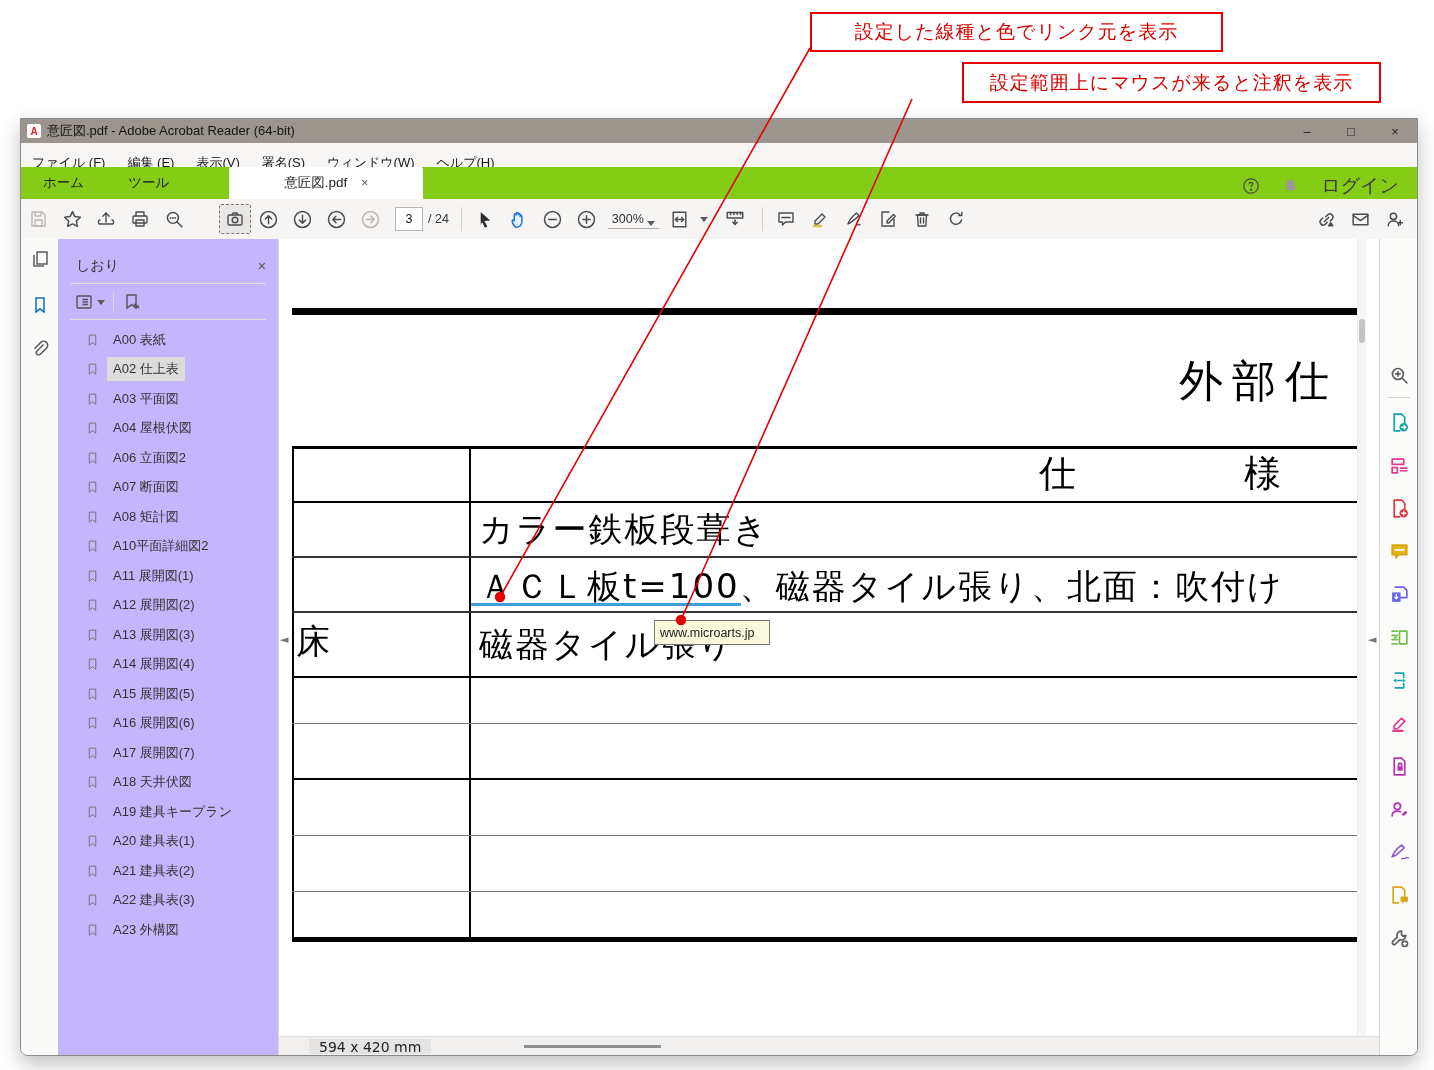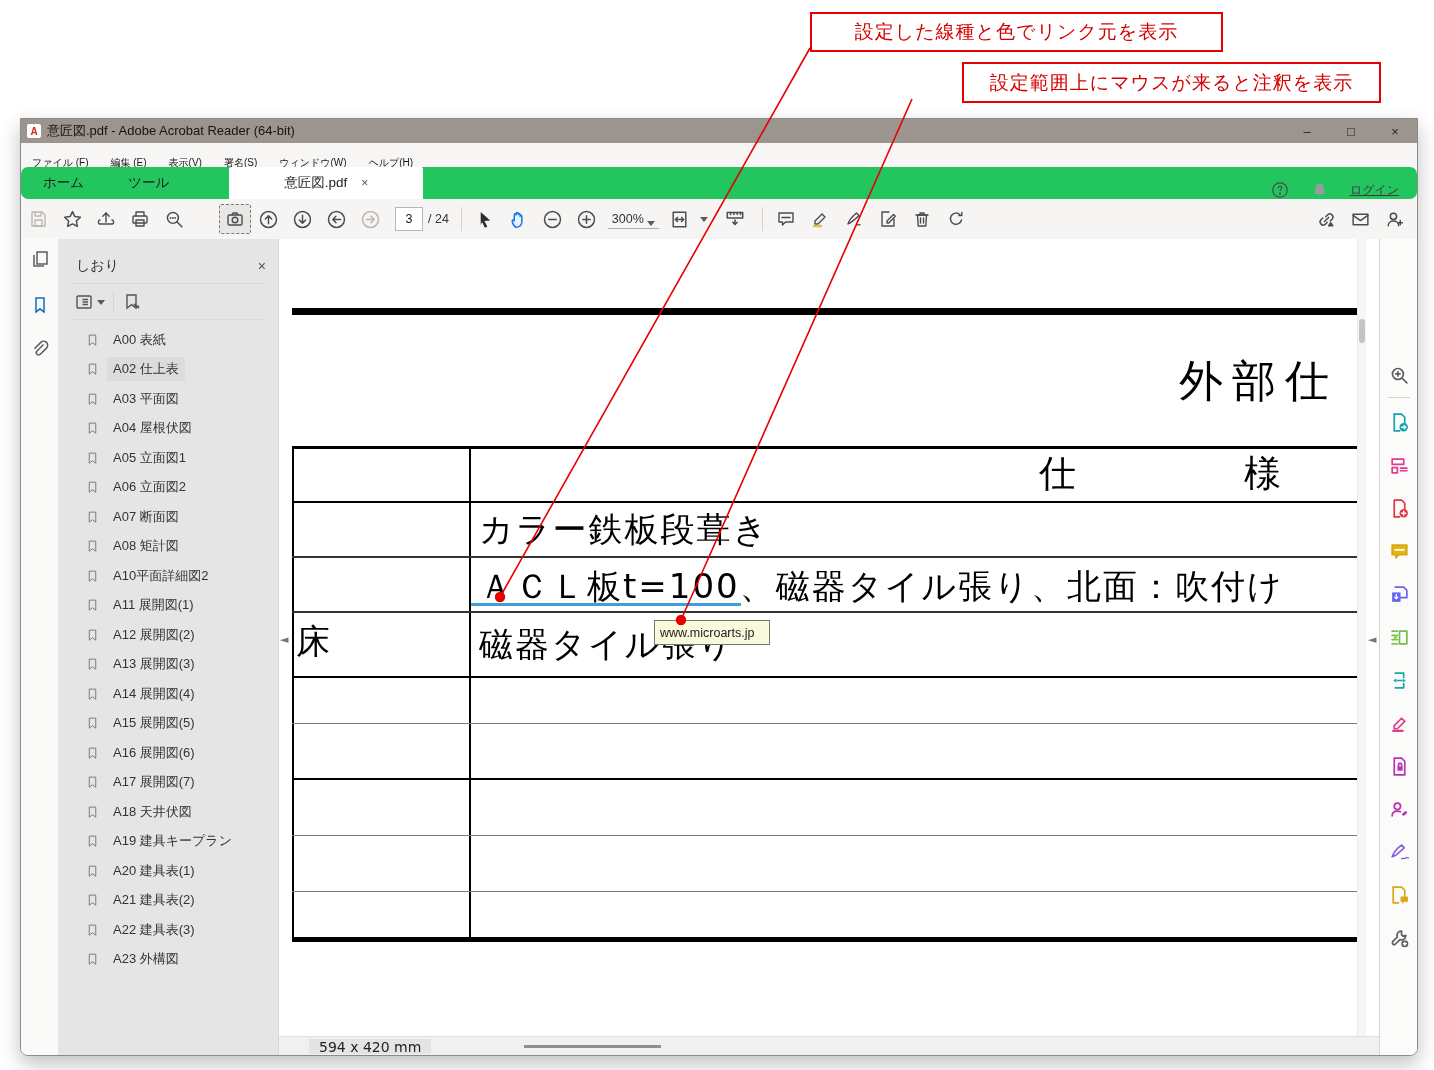--- a/index.html
+++ b/index.html
@@ -11,43 +11,43 @@
   .callout{position:absolute;border:2px solid #e60000;background:#fff;color:#d40000;
            display:flex;align-items:center;justify-content:center;z-index:61;
            font-family:"DejaVu Serif","Liberation Serif",serif;font-size:19px;letter-spacing:1px;white-space:nowrap;}
   
   #app{position:absolute;left:20px;top:118px;width:1396px;height:936px;background:#fff;
        border:1px solid #8a8a8a;border-radius:0 0 8px 8px;box-shadow:0 8px 20px rgba(0,0,0,.25);overflow:hidden;}
   #titlebar{position:absolute;left:0;top:0;width:100%;height:24px;background:#9b958e;display:flex;align-items:center;font-size:13px;color:#141414;}
   .pdfbadge{width:14px;height:14px;background:#fff;border-radius:2px;margin:0 6px 0 6px;display:flex;align-items:center;justify-content:center;color:#d1282e;font-size:10px;font-weight:bold;}
   .wbtns{margin-left:auto;display:flex;}
   .wbtn{width:44px;height:24px;display:flex;align-items:center;justify-content:center;font-size:13px;color:#222;}
-  #menubar{position:absolute;left:0;top:24px;width:100%;height:40px;background:#f7f6f5;display:flex;align-items:center;font-size:10px;}
+  #menubar{position:absolute;left:0;top:24px;width:100%;height:40px;background:#f7f6f5;display:flex;align-items:center;font-size:13px;}
   #menubar span{padding:0 11px;}
-  #tabbar{position:absolute;left:0;top:48px;width:100%;height:32px;background:#22c55e;display:flex;align-items:flex-end;font-size:13.5px;border-radius:7px;}
+  #tabbar{position:absolute;left:0;top:48px;width:100%;height:32px;background:#84cc16;display:flex;align-items:flex-end;font-size:13.5px;}
   .tab{height:32px;display:flex;align-items:center;padding:0 22px;color:#1d1d1d;}
   .tab.doc{background:#fff;width:150px;justify-content:center;gap:14px;margin-left:38px;border-radius:2px 2px 0 0;}
   .tab .x{color:#555;font-size:12px;}
   .tabbar-right{margin-left:auto;display:flex;align-items:center;gap:22px;padding-right:18px;color:#3c3c3c;}
   #toolbar{position:absolute;left:0;top:80px;width:100%;height:40px;background:#f6f5f4;border-bottom:1px solid #cfcdcb;display:flex;align-items:center;}
   .tbtn{width:34px;height:30px;display:flex;align-items:center;justify-content:center;flex:0 0 auto;}
   .tbtn svg{stroke:#4c4c4c;fill:none;stroke-width:1.4;stroke-linecap:round;stroke-linejoin:round;}
   .tbtn.disabled svg{stroke:#b9b7b5;}
   .tbtn.active{border:1px dashed #7c7a78;background:#e9e7e5;border-radius:2px;width:30px;height:28px;}
   .tsep{width:1px;height:24px;background:#d4d2d0;margin:0 6px;flex:0 0 auated;}
   .caret{width:0;height:0;border-left:4px solid transparent;border-right:4px solid transparent;border-top:5px solid #5a5a5a;margin-left:3px;}
   #pageBox{width:26px;height:22px;border:1px solid #b9b7b5;background:#fff;display:flex;align-items:center;justify-content:center;font-size:12.5px;margin:0 5px 0 8px;}
   .tlabel{font-size:12.5px;color:#333;}
   #zoomBox{display:flex;align-items:flex-end;border-bottom:1px solid #b0aeac;padding:2px 4px;margin:0 4px;}
   
   #leftrail{position:absolute;left:0;top:120px;width:37px;height:816px;background:#fafaf9;border-right:1px solid #e6e4e2;}
   .railbtn{width:37px;height:40px;display:flex;align-items:center;justify-content:center;}
   .railbtn svg{stroke:#5d5d5d;fill:none;stroke-width:1.5;}
   .railbtn.sel svg{stroke:#0d6cbf;}
-  #bmpanel{position:absolute;left:37px;top:120px;width:220px;height:816px;background:#e5e5e5;border-right:1px solid #d8d6d4;font-size:13px;}
+  #bmpanel{position:absolute;left:37px;top:120px;width:220px;height:816px;background:#c4b5fd;border-right:1px solid #d8d6d4;font-size:13px;}
   #bmhead{position:absolute;left:18px;top:18px;right:12px;display:flex;align-items:center;color:#2f2f2f;font-size:14px;}
   #bmhead .x{margin-left:auto;color:#555;font-size:14px;}
   .hsep{position:absolute;left:12px;right:12px;height:1px;background:#dddbd9;}
   #bmopts{position:absolute;left:16px;top:52px;display:flex;align-items:center;gap:8px;}
   #bmopts svg{stroke:#555;fill:none;stroke-width:1.4;}
   .vdiv{width:1px;height:22px;background:#d8d6d4;}
   #bmlist{position:absolute;left:0;top:86px;width:220px;}
   .bm-item{height:29.5px;display:flex;align-items:center;padding-left:28px;color:#333;}
   .bm-item svg{stroke:#6b6b6b;fill:none;stroke-width:1.3;margin-right:8px;flex:0 0 auto;}
   .bm-label{padding:3px 6px;white-space:nowrap;}
@@ -118,21 +118,21 @@
     <span class="tabbar-right">
       <svg width="18" height="18" viewBox="0 0 20 20" style="stroke:#4c4c4c;fill:none;stroke-width:1.4">
           <circle cx="10" cy="10" r="8"></circle>
           <path d="M8 8c0-1.2 1-2 2-2s2 .7 2 1.8c0 1.6-2 1.7-2 3.2"></path>
           <circle cx="10" cy="14" r="0.6" fill="#4c4c4c"></circle>
         </svg>
       <svg width="17" height="17" viewBox="0 0 20 20" style="fill:#9a9a9a;stroke:none">
           <path d="M10 2c-3 0-5 2.4-5 5v4l-1.6 3h13.2L15 11V7c0-2.6-2-5-5-5z"></path>
           <path d="M8.5 15.3a1.6 1.6 0 0 0 3 0z"></path>
         </svg>
-      <span style="font-size:12px;text-decoration:underline;">ログイン</span>
+      <span style="font-size:19px;">ログイン</span>
     </span>
   </div>
 
   <div id="toolbar">
     <span class="tbtn disabled">
         <svg width="20" height="20" viewBox="0 0 20 20">
           <path d="M4 3h10l3 3v11H4z"></path>
           <path d="M7 3v4h6V3"></path>
           <rect x="7" y="11" width="7" height="6"></rect>
         </svg>
@@ -359,26 +359,20 @@
           <svg width="13" height="14" viewBox="0 0 20 20">
             <path d="M5 2.5h10V18l-5-3.8L5 18z"></path>
           </svg>
           <span class="bm-label">A03 平面図</span>
         </div>
         <div class="bm-item">
           <svg width="13" height="14" viewBox="0 0 20 20">
             <path d="M5 2.5h10V18l-5-3.8L5 18z"></path>
           </svg>
           <span class="bm-label">A04 屋根伏図</span>
-        </div>
-        <div class="bm-item">
-          <svg width="13" height="14" viewBox="0 0 20 20">
-            <path d="M5 2.5h10V18l-5-3.8L5 18z"></path>
-          </svg>
-          <span class="bm-label">A05 立面図1</span>
         </div>
         <div class="bm-item">
           <svg width="13" height="14" viewBox="0 0 20 20">
             <path d="M5 2.5h10V18l-5-3.8L5 18z"></path>
           </svg>
           <span class="bm-label">A06 立面図2</span>
         </div>
         <div class="bm-item">
           <svg width="13" height="14" viewBox="0 0 20 20">
             <path d="M5 2.5h10V18l-5-3.8L5 18z"></path>

